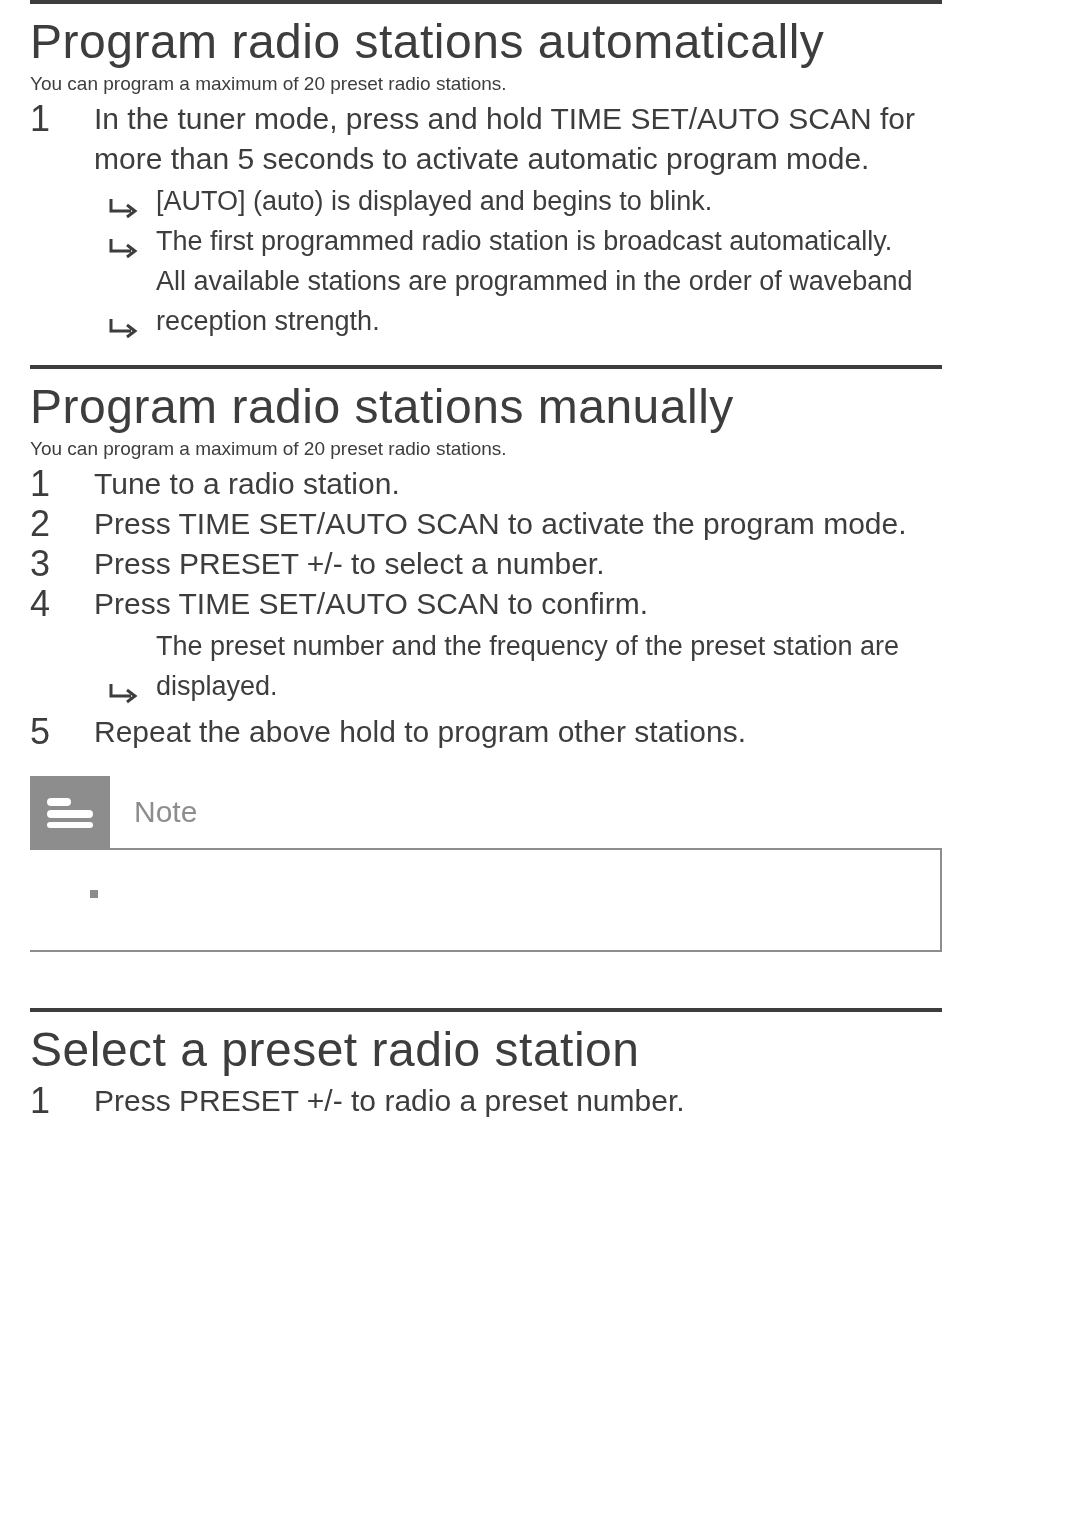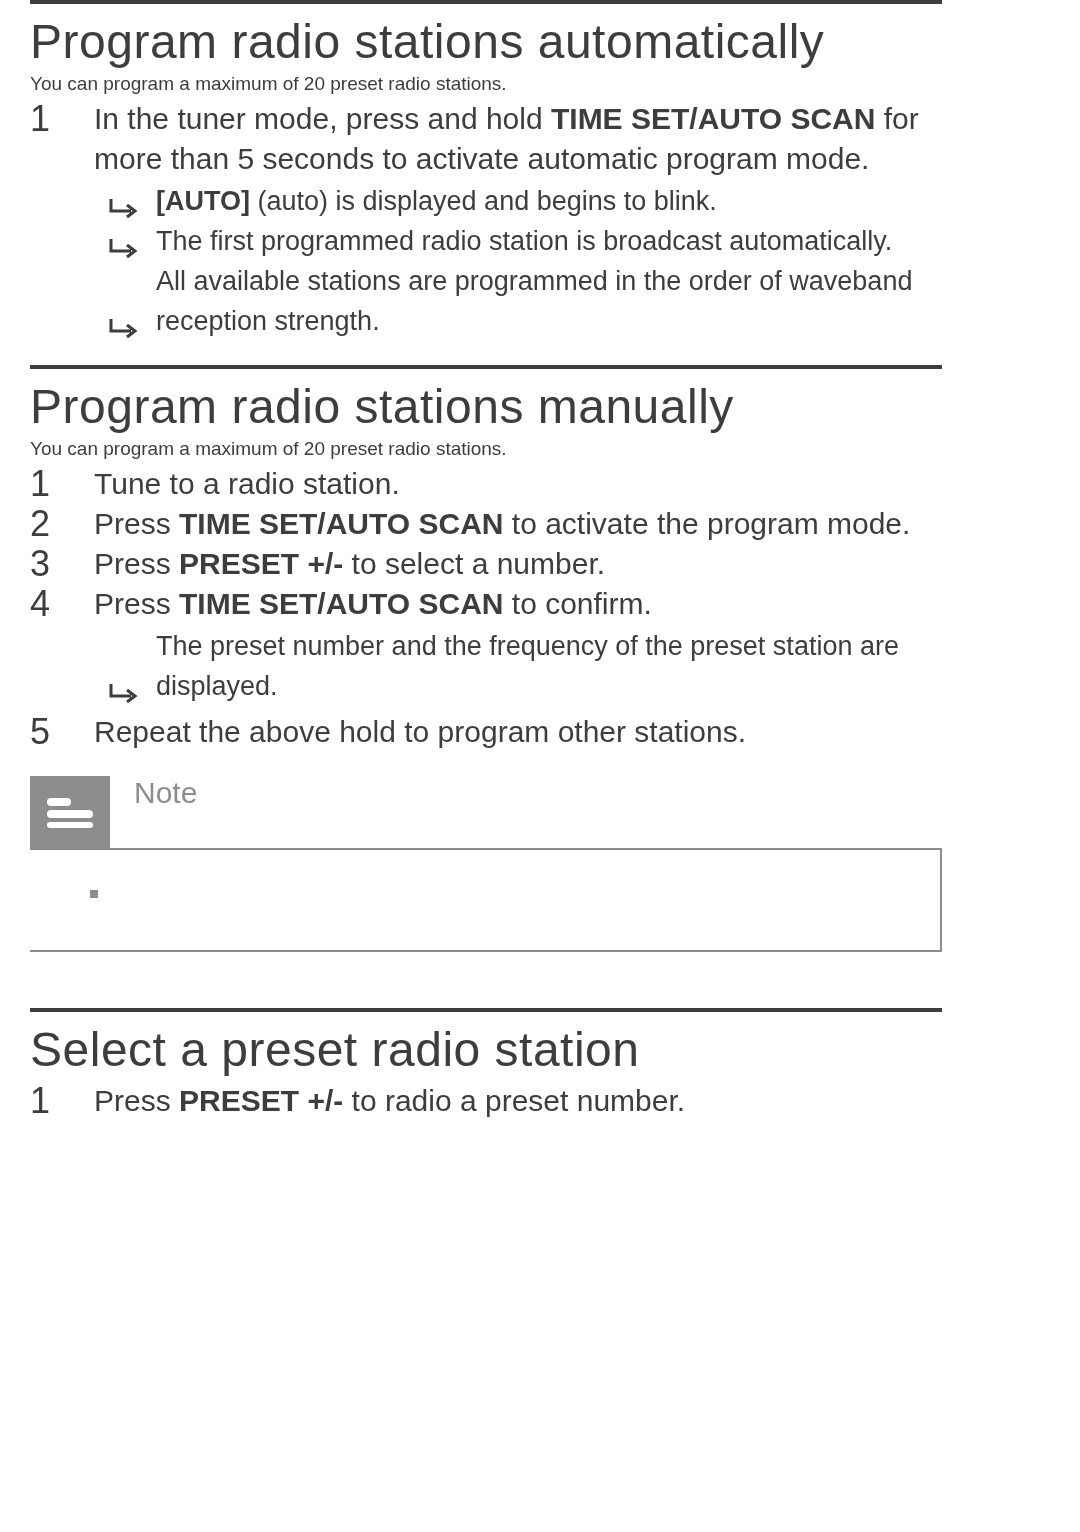--- a/index.html
+++ b/index.html
@@ -49,21 +49,21 @@
     width: 64px;
     flex: 0 0 64px;
     font-size: 36px;
     font-weight: 400;
     color: #3d3d3d;
   }
   ol.steps > li .txt {
     flex: 1;
   }
   .bold {
-    font-weight: 700;
+    font-weight: 400;
     margin-top: 34px;
   }
   ul.results {
     list-style: none;
     padding: 0;
     margin: 2px 0 24px 0;
   }
   ul.results > li {
     display: flex;
     align-items: flex-end;
@@ -86,20 +86,21 @@
     flex: 1;
   }
   .gap-lg {
     height: 28px;
   }
   .note-block {
     margin-top: 24px;
   }
   .note-header {
     display: flex;
+    align-items: center;
   }
   .note-icon-box {
     width: 80px;
     height: 72px;
     background: #8d8d8d;
     display: flex;
     align-items: center;
     justify-content: center;
   }
   .note-icon-box svg {

